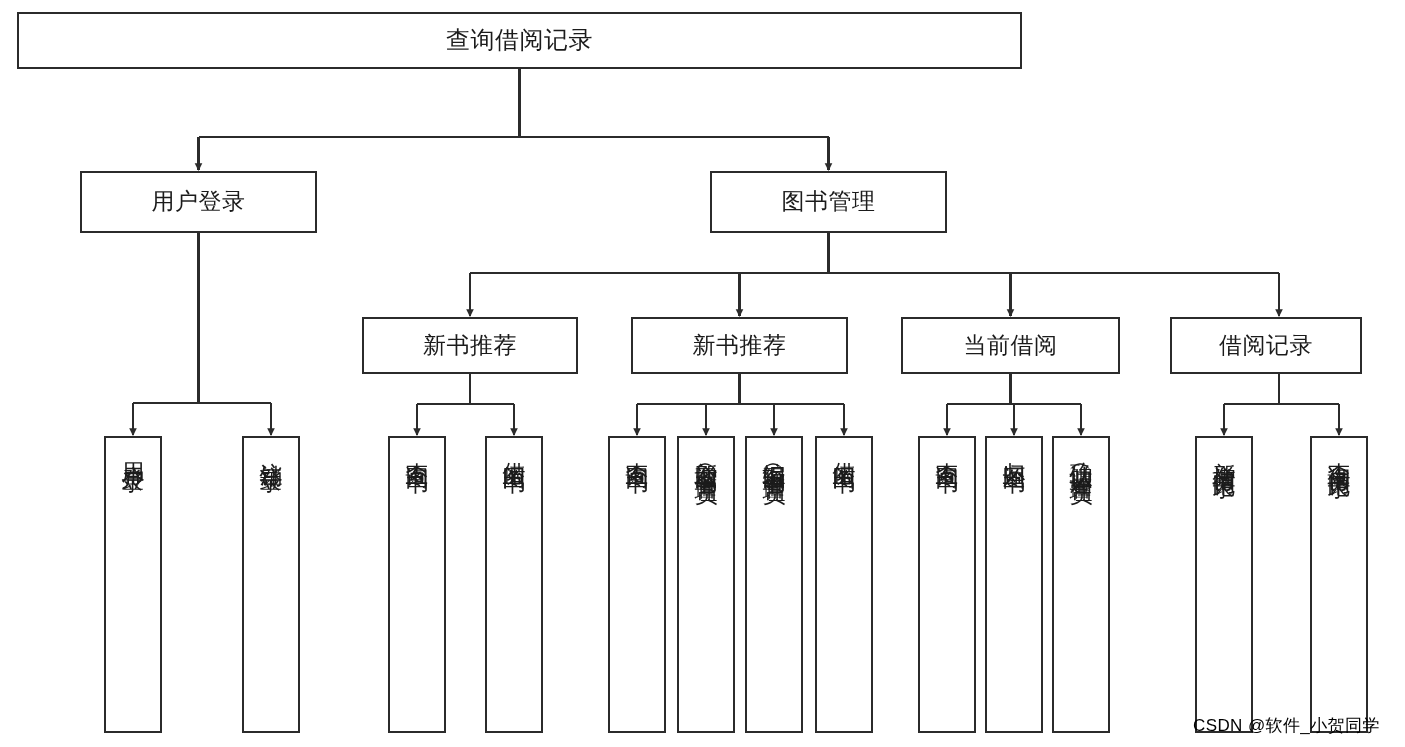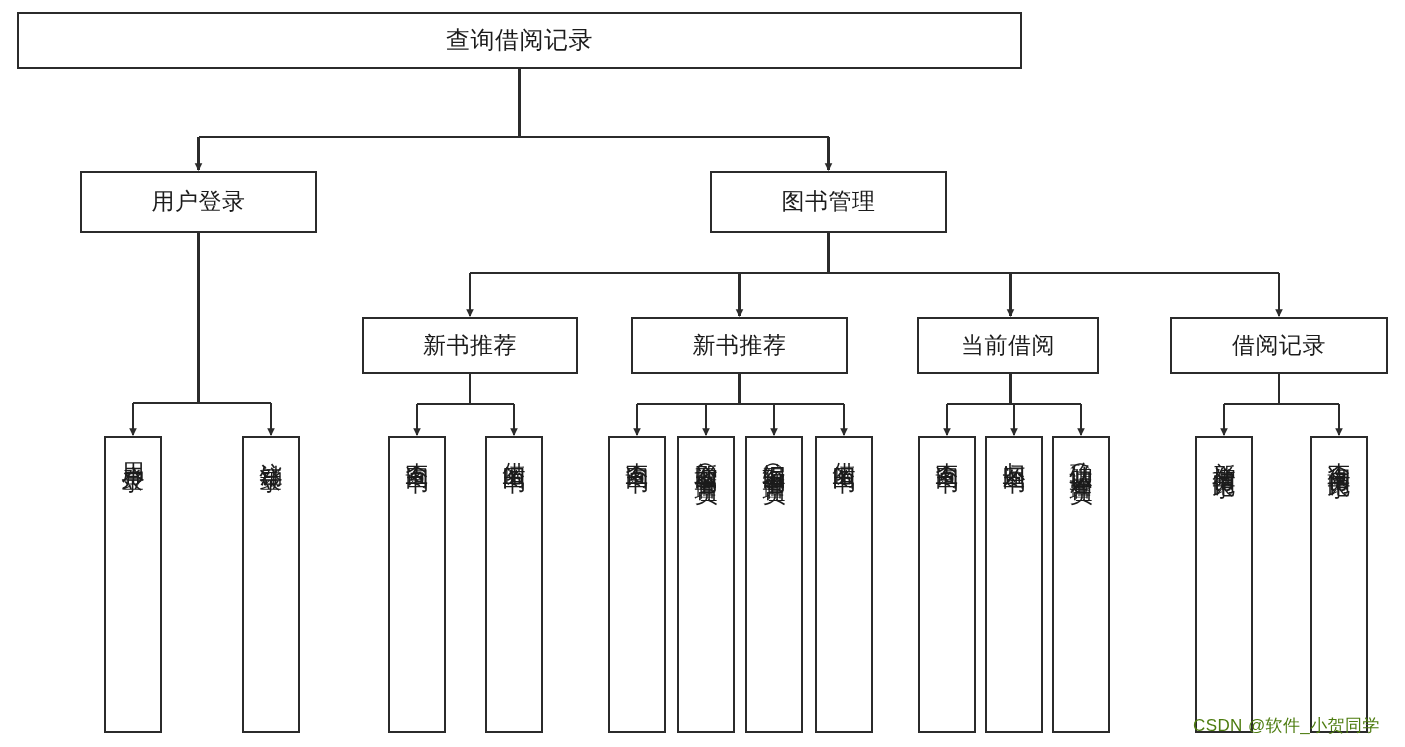--- a/index.html
+++ b/index.html
@@ -57,21 +57,21 @@
   .node.vert .label {
     writing-mode: vertical-rl;
     text-orientation: upright;
     font-size: 23px;
     text-align: left;
     letter-spacing: 3px;
     line-height: 1;
   }
   .watermark {
     position: absolute;
-    color: #4d7c0f;
+    color: #000000;
     font-size: 17px;
     white-space: nowrap;
     letter-spacing: 0.4px;
     pointer-events: none;
   }
 </style>
 </head>
 <body>
 
 <div id="diagram-root">
@@ -127,24 +127,24 @@
       </div>
       <div class="node horiz" style="left: 710px; top: 171px; width: 237px; height: 62px;">
         <span class="label">图书管理</span>
       </div>
       <div class="node horiz" style="left: 362px; top: 317px; width: 216px; height: 57px; justify-content: center;">
         <span class="label">新书推荐</span>
       </div>
       <div class="node horiz" style="left: 631px; top: 317px; width: 217px; height: 57px;">
         <span class="label">新书推荐</span>
       </div>
-      <div class="node horiz" style="left: 901px; top: 317px; width: 182px; height: 57px; margin-left: 16px;">
+      <div class="node horiz" style="left: 901px; top: 317px; width: 219px; height: 57px;">
         <span class="label">当前借阅</span>
       </div>
-      <div class="node horiz" style="left: 1170px; top: 317px; width: 218px; height: 57px;">
+      <div class="node horiz" style="left: 1170px; top: 317px; width: 192px; height: 57px;">
         <span class="label">借阅记录</span>
       </div>
       <div class="node vert" style="left: 104px; top: 436px; width: 58px; height: 297px;">
         <span class="label">用户登录</span>
       </div>
       <div class="node vert" style="left: 242px; top: 436px; width: 58px; height: 297px;">
         <span class="label">注销登录</span>
       </div>
       <div class="node vert" style="left: 388px; top: 436px; width: 58px; height: 297px;">
         <span class="label">查询图书</span>

